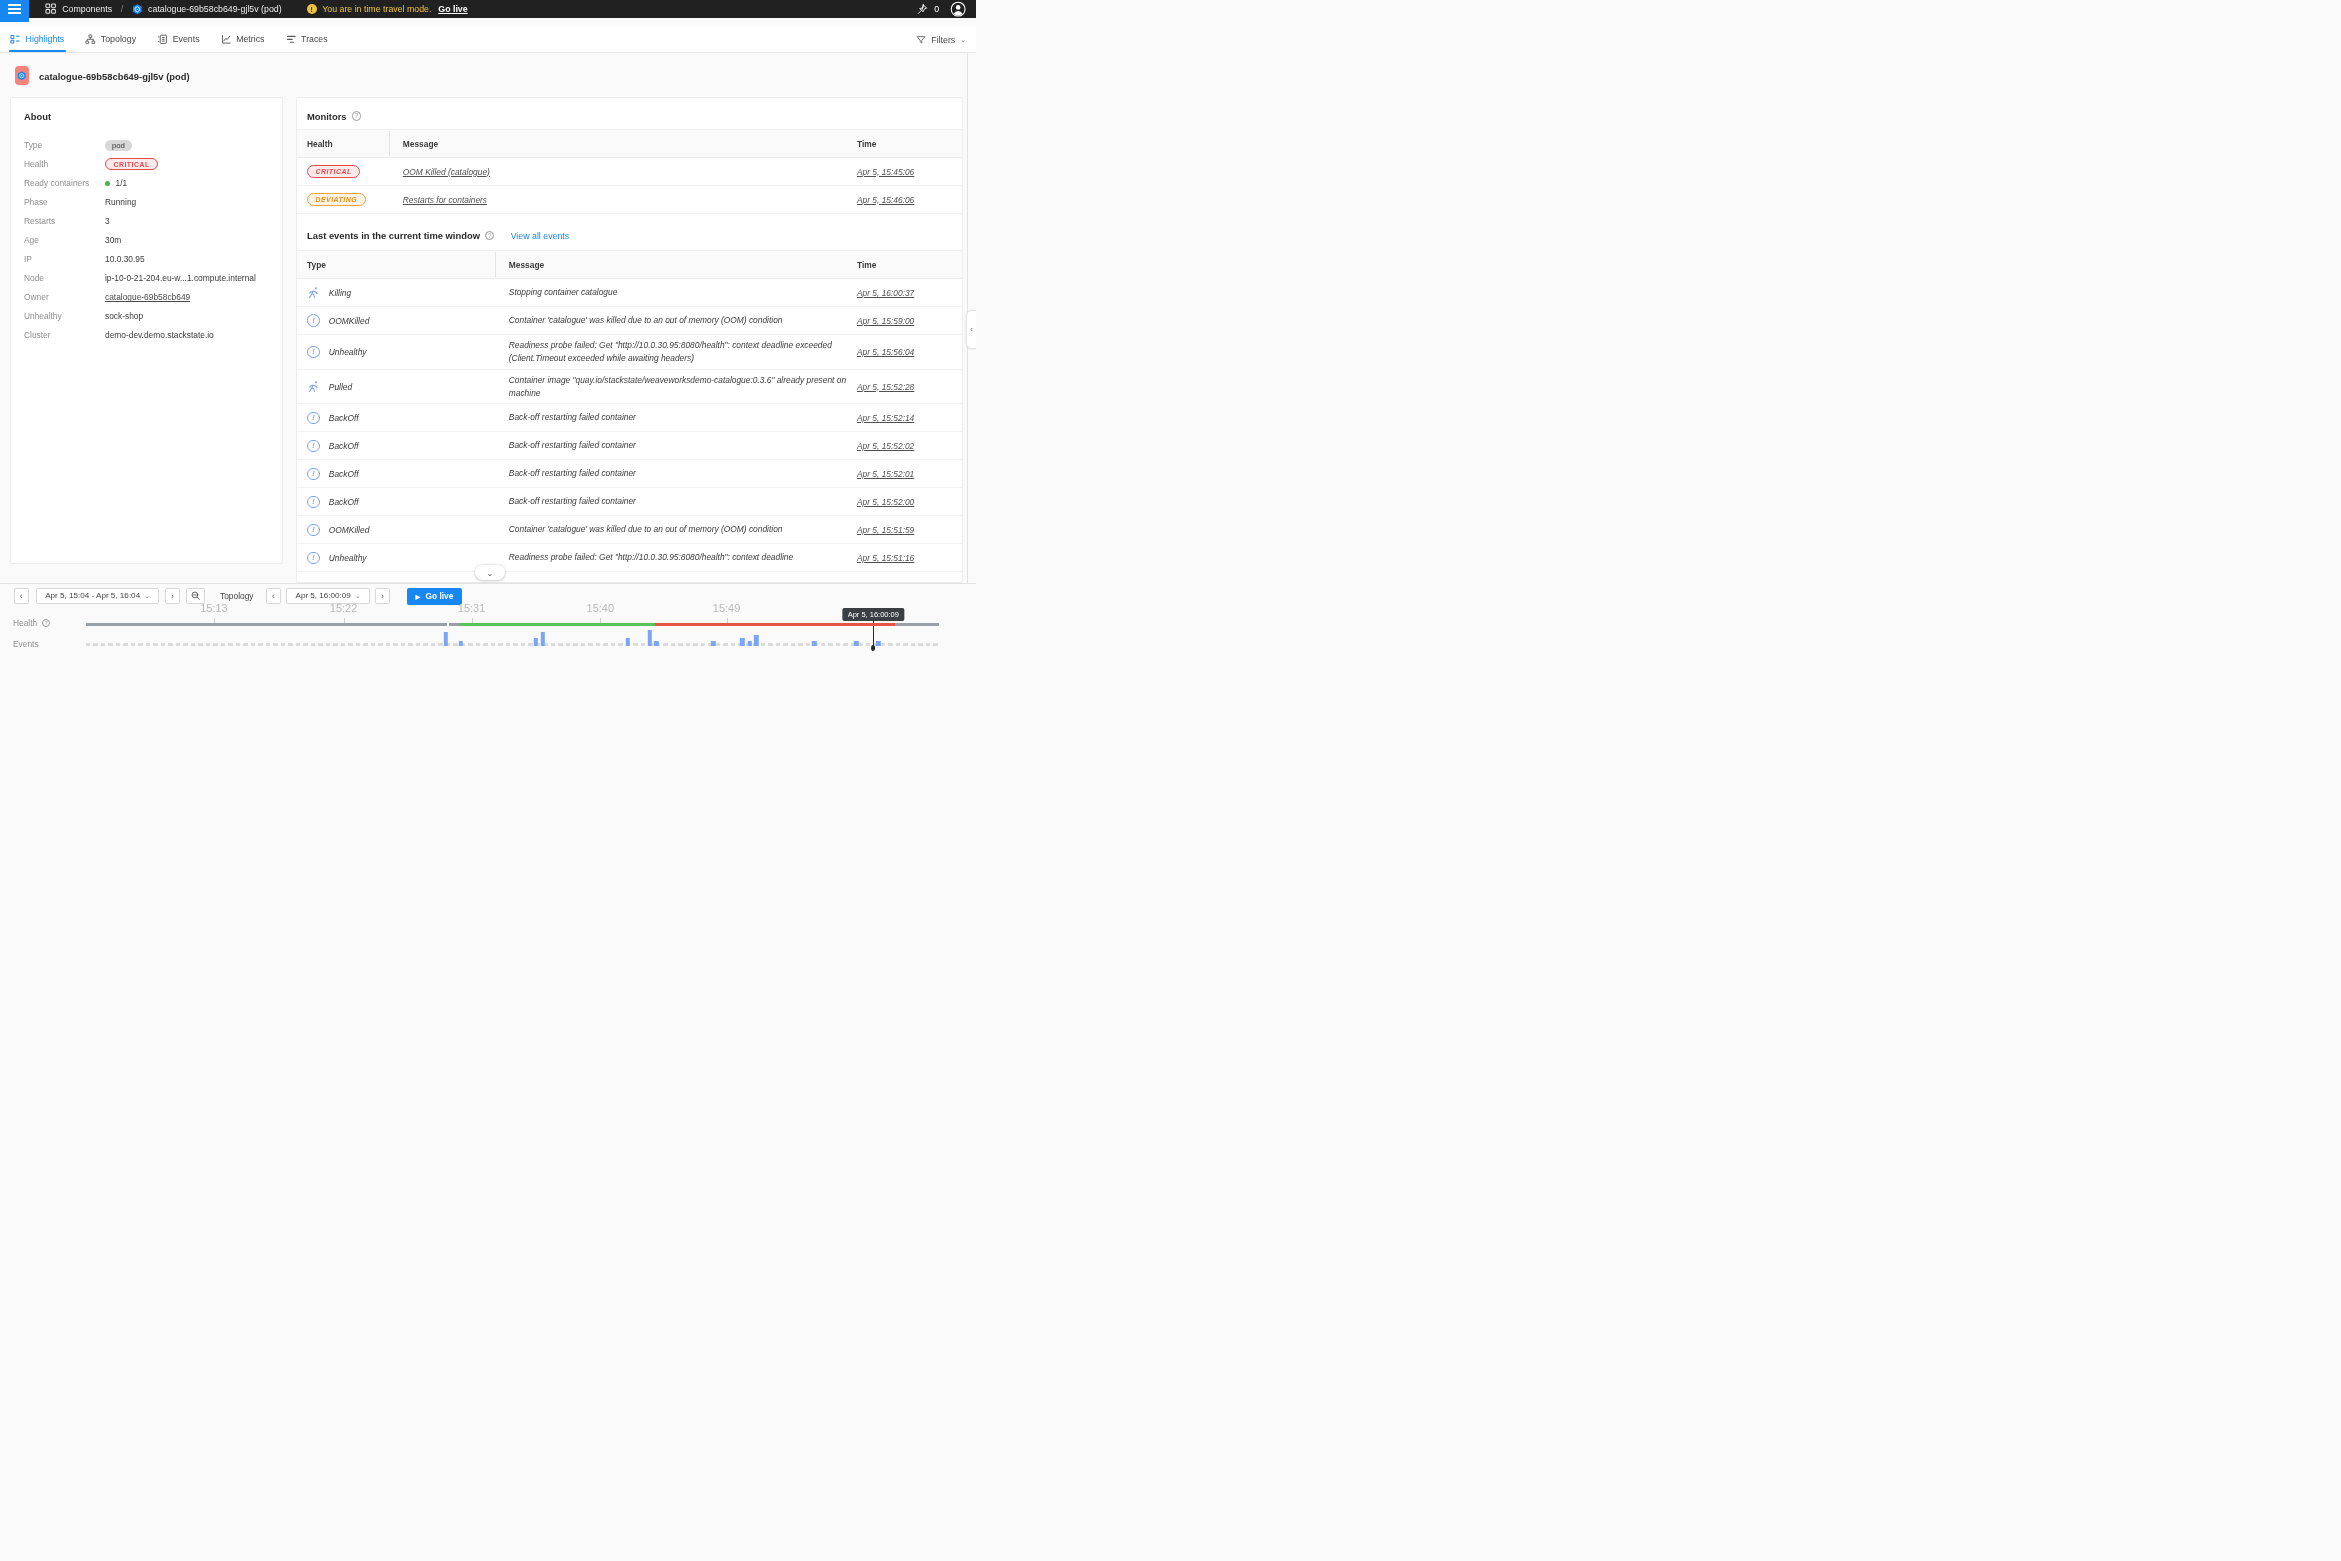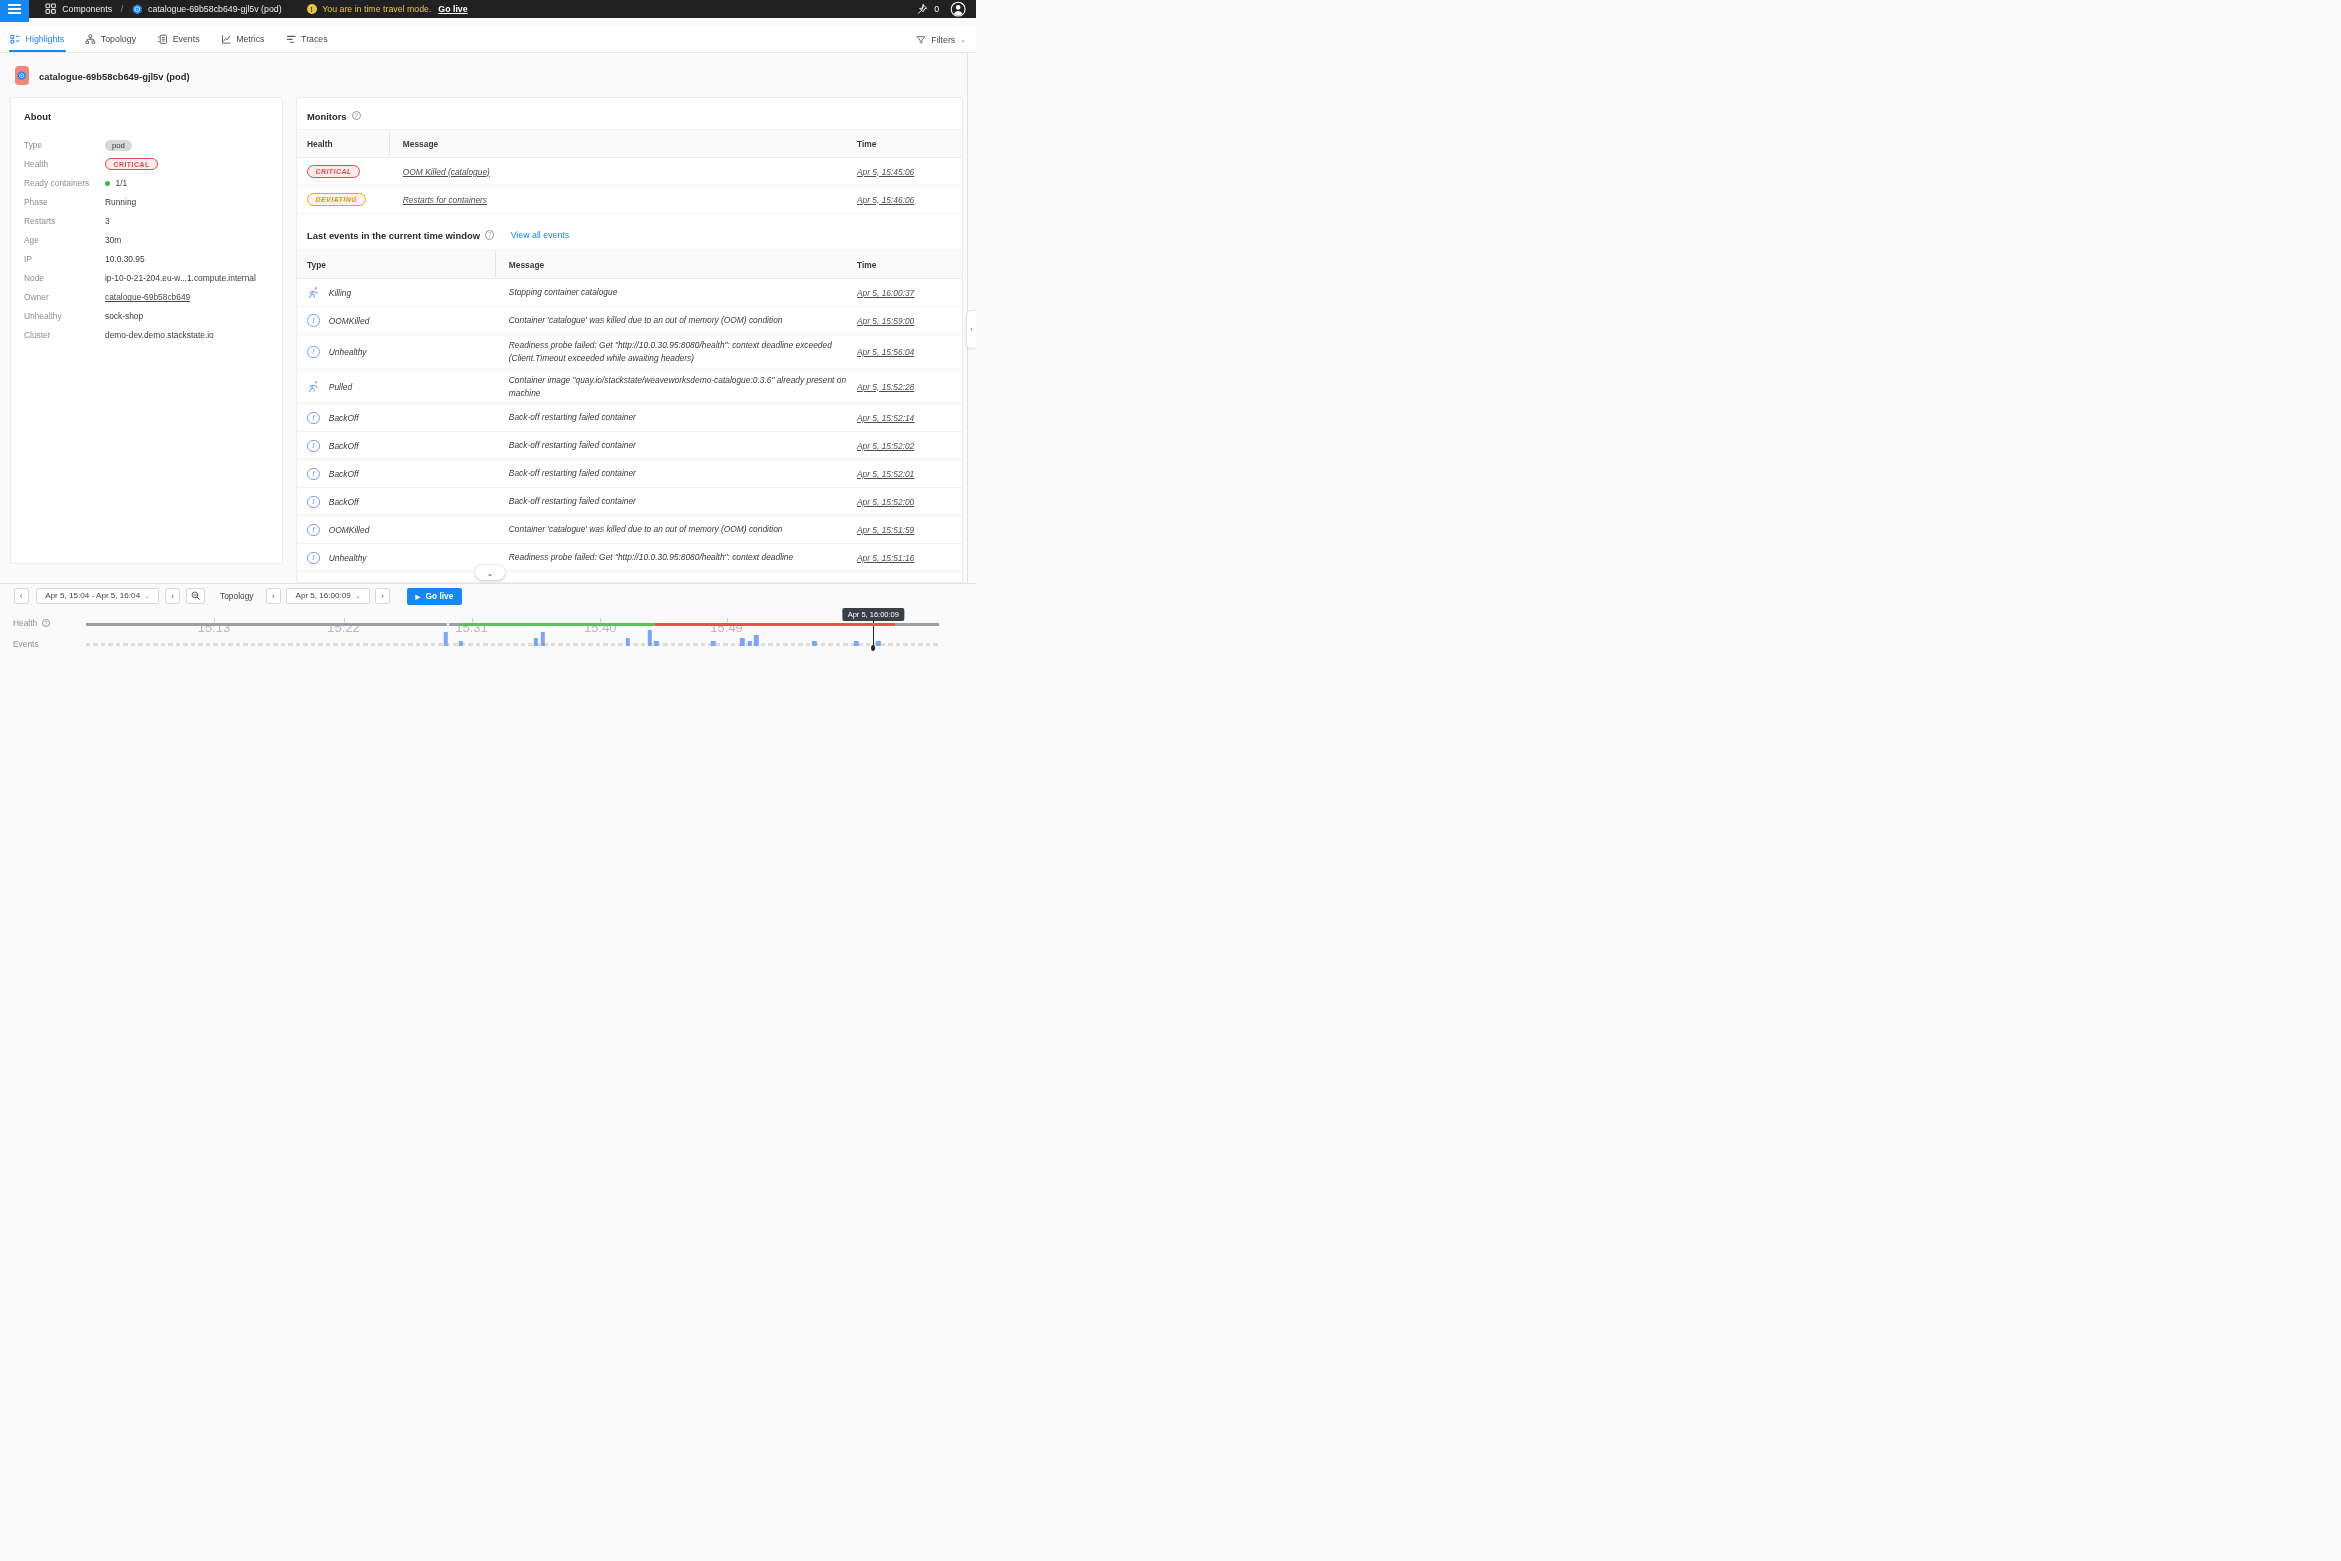--- a/index.html
+++ b/index.html
@@ -57,21 +57,21 @@
   .labels-row { display:flex; margin-top:3.1px; }
   .labels-row .flabel { width:81px; flex-shrink:0; color:#8f8f8f; font-size:8.4px; padding-top:2.5px; }
   .pills { display:flex; flex-wrap:wrap; gap:4.4px; }
   .pill-label { background:#e3e3e3; color:#474747; font-size:7.8px; padding:1.9px 6.3px; border-radius:7.5px; white-space:nowrap; }
   .more-labels { display:inline-block; margin-top:6.9px; font-size:8.4px; color:#3c3c3c; text-decoration:underline; cursor:pointer; }
   .btn-col { margin-top:11.3px; display:flex; flex-direction:column; gap:10px; }
   .abtn { height:20px; background:#fff; border:0.6px solid #d6d6d6; border-radius:1.3px; font-family:inherit; font-size:7.8px; letter-spacing:0.3px; color:#3b3b3b; font-weight:500; cursor:pointer; }
   .abtn.primary { height:24px; background:#1e8bf0; color:#fff; border:1.9px solid #f20d0d; }
 
   
-  .rc-headrow { display:flex; align-items:flex-start; gap:5px; padding:12.5px 10px 7.5px 10px; }
+  .rc-headrow { display:flex; align-items:center; gap:5px; padding:12.5px 10px 7.5px 10px; }
   .rc-headrow.ev { padding:16.3px 10px 8.8px 10px; }
   .help-ic { width:9.4px; height:9.4px; border-radius:50%; border:0.9px solid #9a9a9a; color:#9a9a9a; font-size:6.3px; display:inline-flex; align-items:center; justify-content:center; flex-shrink:0; }
   .view-all { margin-left:11.3px; color:#1787f2; font-size:8.8px; cursor:pointer; }
   .thead { display:flex; align-items:center; height:29px; background:#fafafa; border-top:0.6px solid #f0f0f0; border-bottom:0.6px solid #ececec; font-size:8.4px; font-weight:bold; color:#3b3b3b; padding:0 5px 0 10px; }
   .trow { display:flex; align-items:center; min-height:28px; border-bottom:0.6px solid #f2f2f2; padding:3.8px 5px 3.8px 10px; font-size:8.4px;font-style:italic; }
   .c-first { width:82px; flex-shrink:0; display:flex; align-items:center; }
   .ev .c-first, .e-first { width:188px; }
   .c-msg { flex:1; padding-left:13.8px; position:relative; }
   .thead .c-msg::before { content:""; position:absolute; left:0; top:-7.5px; height:25px; width:0.6px; background:#e4e4e4; }
   .c-time { width:100px; text-align:left; white-space:nowrap; }
@@ -97,21 +97,21 @@
   .fbtn { position:absolute; top:3.8px; height:16.3px; background:#fff; border:0.6px solid #d8d8d8; border-radius:1.9px; color:#444; display:flex; align-items:center; justify-content:center; font-size:8.1px; cursor:pointer; font-family:inherit; }
   .arrow { font-size:8.8px; color:#555; }
   .dd { gap:4.4px; }
   .dd .chev { font-size:6.3px; }
   .t-label { position:absolute; left:220px; top:3.8px; height:16.3px; display:flex; align-items:center; font-size:8.4px; color:#3f3f3f; }
   .golive { position:absolute; left:407px; top:3.8px; width:55px; height:17px; background:#1787f2; border:none; border-radius:1.9px; color:#fff; font-size:8.4px; font-weight:600; display:flex; align-items:center; justify-content:center; gap:5px; cursor:pointer; font-family:inherit; }
   .golive .play { font-size:6.3px; }
   .row-label { position:absolute; left:13px; font-size:8.4px; color:#8f8f8f; display:flex; align-items:center; gap:4.4px; }
   .row-label .help-ic { width:8.8px; height:8.8px; font-size:5.6px; }
   .tl-track { position:absolute; left:86px; top:0; width:853px; height:68px; }
-  .tick-label { position:absolute; top:36px; transform:translateX(-50%); font-size:13px; color:#b9b9b9; }
+  .tick-label { position:absolute; top:18px; transform:translateX(-50%); font-size:11px; color:#b9b9b9; }
   .tick-mark { position:absolute; top:34px; width:0.6px; height:5.6px; background:#cfcfcf; }
   .hseg { position:absolute; top:39px; height:2.5px; }
   .edash { position:absolute; left:0; top:59px; width:100%; height:3.1px;
     background:repeating-linear-gradient(90deg,#dcdcdc 0 4.4px,transparent 4.4px 7.5px); }
   .ebar { position:absolute; width:4.4px; background:#7ba6f5; transform:translateX(-50%); }
   .marker { position:absolute; top:0; height:68px; width:0; }
   .marker-chip { position:absolute; top:24.4px; left:0; transform:translateX(-50%); background:#3a3f44; color:#fff; font-size:7.5px; padding:1.9px 5px; border-radius:1.9px; white-space:nowrap; }
   .marker-line { position:absolute; top:36px; left:-0.3px; width:0.9px; height:27.5px; background:#26282a; }
   .marker-dot { position:absolute; top:61px; left:0; transform:translateX(-50%); width:3.8px; height:5.6px; border-radius:50%; background:#26282a; }
 

